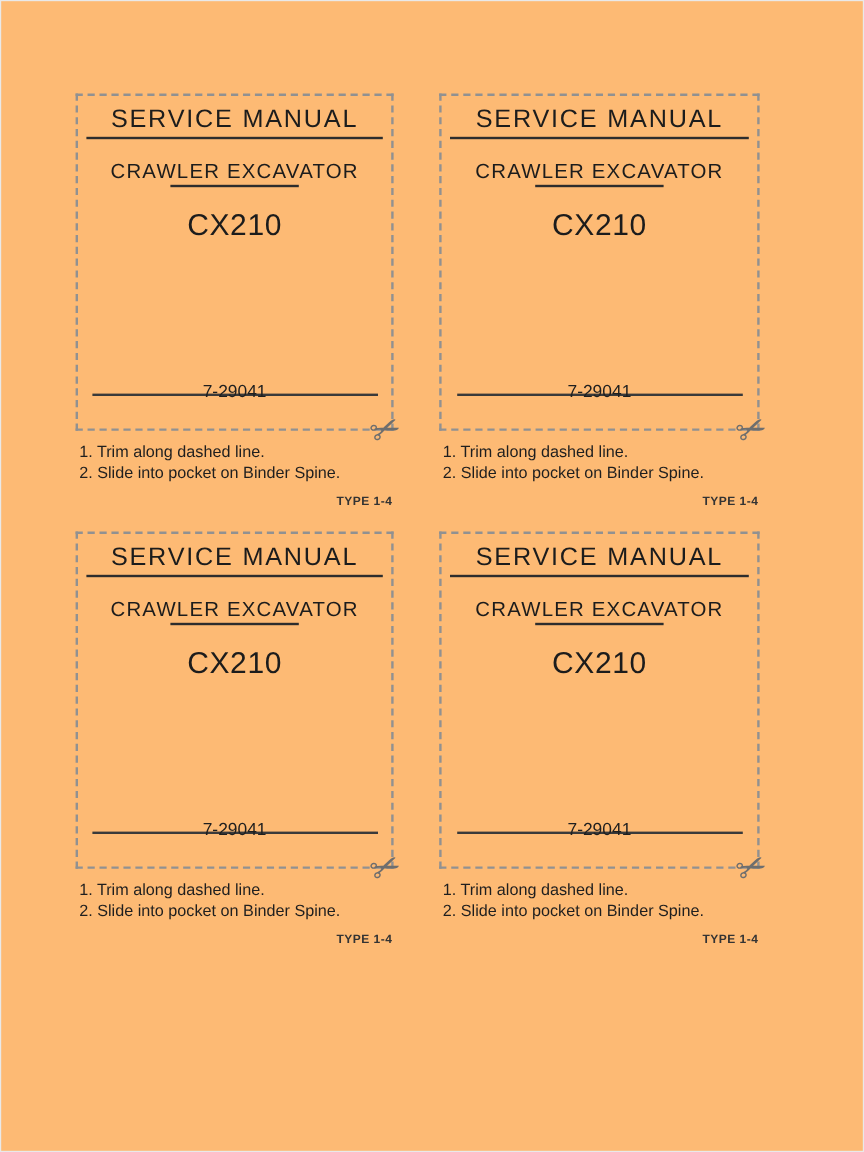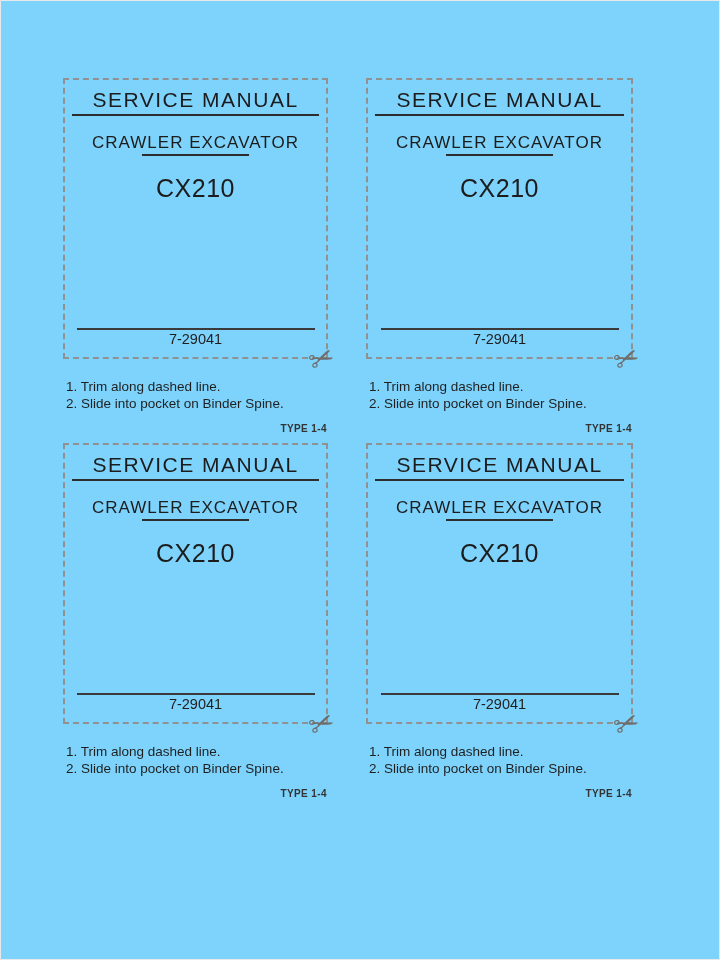--- a/index.html
+++ b/index.html
@@ -6,21 +6,21 @@
   html, body { width: 720px; height: 960px; background: #ffffff; }
   body {
     font-family: "Liberation Sans", "DejaVu Sans", sans-serif;
     color: #1f1f1f;
     position: relative;
     overflow: hidden;
   }
   .sheet {
     position: absolute;
     inset: 0;
-    background: #7dd3fc;
+    background: #fdba74;
     border: 1px solid #e9e9e9;
   }
   .grid {
     position: absolute;
     left: 62px;
     top: 77px;
     display: grid;
     grid-template-columns: 265px 267px;
     column-gap: 38px;
     grid-auto-rows: 365px;
@@ -69,40 +69,40 @@
     position: absolute;
     bottom: 27px;
     left: 50%;
     transform: translateX(-50%);
     width: 238px;
     height: 2px;
     background: #3a3a3a;
   }
   .part-number {
     position: absolute;
-    bottom: 10px;
+    bottom: 22px;
     left: 0;
     width: 100%;
     text-align: center;
     font-size: 14.5px;
     color: #1f1f1f;
   }
   .scissors {
     position: absolute;
     right: -8px;
     bottom: -17px;
     font-family: "DejaVu Sans", sans-serif;
     font-size: 30px;
     line-height: 30px;
     color: #6e6e6e;
     transform: rotate(-22deg);
     user-select: none;
   }
   .notes {
-    margin-top: 20px;
+    margin-top: 10px;
     padding-left: 3px;
     font-size: 13.5px;
     line-height: 16.5px;
     color: #1f1f1f;
     text-align: left;
   }
   .type-label {
     margin-top: 11px;
     padding-right: 1px;
     text-align: right;

